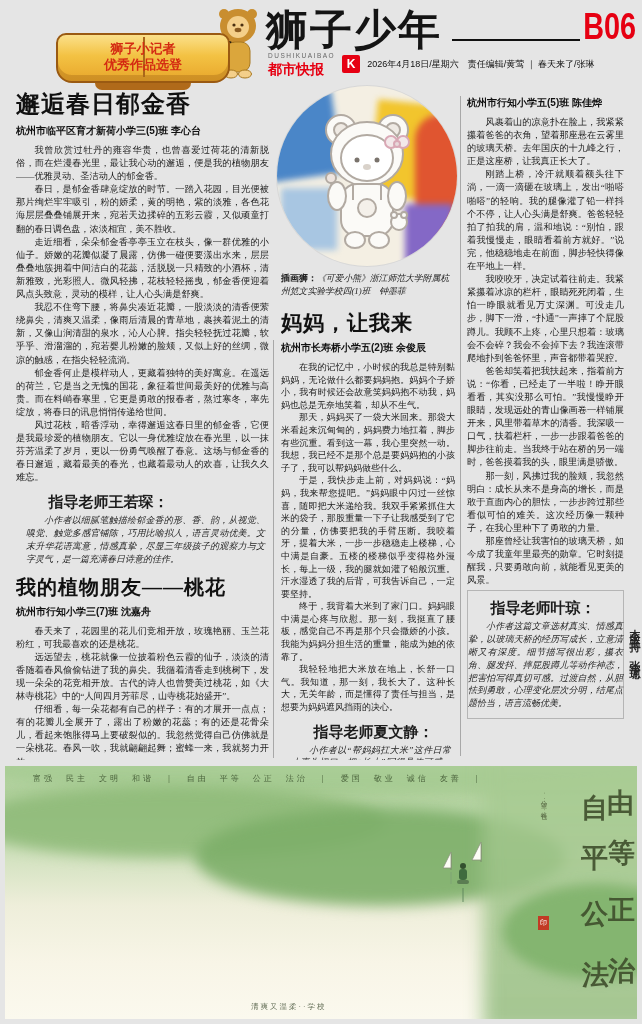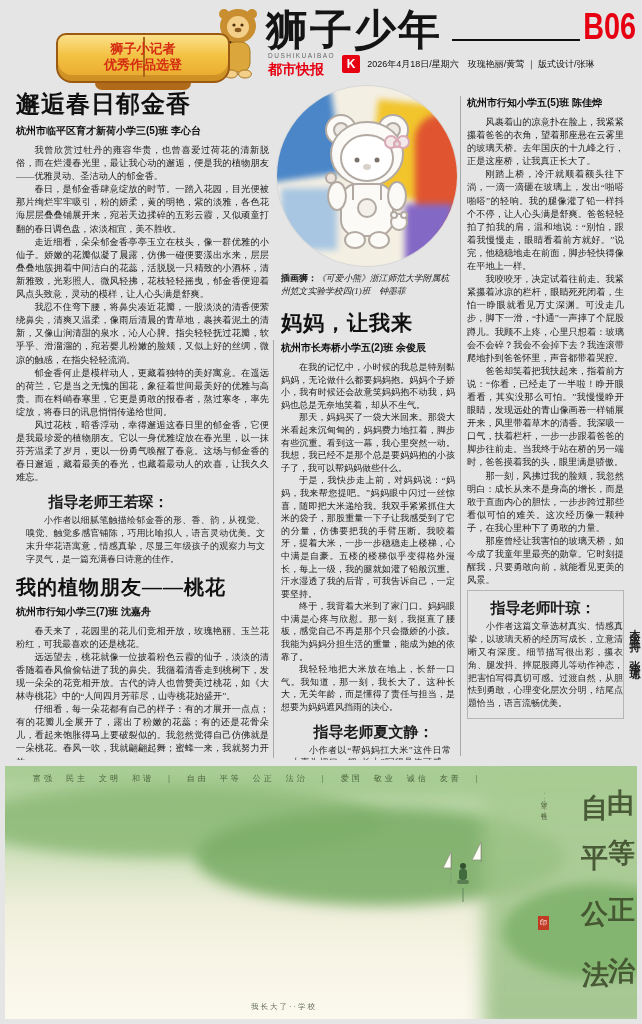--- a/index.html
+++ b/index.html
@@ -34,21 +34,21 @@
   .col3{left:467px;top:92px;width:157px;height:668px;}
   .vrule1{position:absolute;left:273px;top:340px;width:1px;height:418px;background:#a8a8a8;}
   .vrule2{position:absolute;left:460px;top:96px;width:1px;height:660px;background:#a8a8a8;}
   .article h2{margin:0;font-weight:700;letter-spacing:1px;color:#111;}
   .a1 h2{font-size:24px;} .a2 h2{font-size:20px;} .a3 h2{font-size:21px;} .a4 h2{font-size:19px;}
   .byline{font-family:"Liberation Sans",sans-serif;font-weight:700;font-size:10px;margin:4px 0 6px;color:#111;}
   .article p{margin:0;font-size:9.2px;line-height:13.1px;text-align:justify;text-indent:2em;}
   .col2 .article p{font-size:9px;line-height:12.6px;}
   .teacher{margin-top:9px;padding:0 4px 0 10px;}
   .t-label{font-family:"Liberation Sans",sans-serif;font-weight:700;font-size:15px;text-indent:1.5em;margin-bottom:2px;}
-  .t-comment{font-size:9px;line-height:12.8px;text-align:justify;text-indent:2em;color:#262626;}
+  .t-comment{font-style:italic;font-size:9px;line-height:12.8px;text-align:justify;text-indent:2em;color:#262626;}
   .boxed{border:1px solid #b5b5b5;padding:8px 0;margin-top:3px;}
   .a2{margin-top:8px;}
   .host{position:absolute;left:627px;top:620px;writing-mode:vertical-rl;font-family:"Liberation Sans",sans-serif;
       font-weight:700;font-size:11px;letter-spacing:4px;color:#222;}
   
   .circle{position:absolute;left:277px;top:86px;width:180px;height:180px;border-radius:50%;overflow:hidden;
       background:#f4efe3;box-shadow:0 0 0 1px rgba(0,0,0,.06);}
   .patch{position:absolute;filter:blur(3px);}
   .caption{font-size:8.8px;line-height:12.5px;font-style:italic;margin-bottom:12px;color:#222;}
   .caption b{font-style:normal;font-family:"Liberation Sans",sans-serif;font-size:9px;}
@@ -101,21 +101,21 @@
   </div>
 
   <div class="mast-title">狮子少年</div>
 
   <div class="mast-sub">
     <div class="brand-col">
       <span class="latin">DUSHIKUAIBAO</span>
       <span class="brand">都市快报</span>
     </div>
     <div class="klogo">K</div>
-    <div class="dateline">2026年4月18日/星期六　玫瑰艳丽/黄莺 ｜ 版式设计/张琳</div>
+    <div class="dateline">2026年4月18日/星期六　责任编辑/黄莺 ｜ 春天来了/张琳</div>
   </div>
 
   <div class="pagenum">B06</div>
 
   <div class="col col1">
     <div class="article a1">
       <h2>邂逅春日郁金香</h2>
       <div class="byline">杭州市临平区育才新荷小学三(5)班 李心台</div>
       <p>我曾欣赏过牡丹的雍容华贵，也曾喜爱过荷花的清新脱俗，而在烂漫春光里，最让我心动的邂逅，便是我的植物朋友——优雅灵动、圣洁动人的郁金香。</p>
       <p>春日，是郁金香肆意绽放的时节。一踏入花园，目光便被那片绚烂牢牢吸引，粉的娇柔，黄的明艳，紫的淡雅，各色花海层层叠叠铺展开来，宛若天边揉碎的五彩云霞，又似顽童打翻的春日调色盘，浓淡相宜，美不胜收。</p>
@@ -243,16 +243,16 @@
     <span class="bigch" style="left:602px;top:19px;">由</span>
     <span class="bigch" style="left:576px;top:74px;">平</span>
     <span class="bigch" style="left:603px;top:69px;">等</span>
     <span class="bigch" style="left:576px;top:130px;">公</span>
     <span class="bigch" style="left:603px;top:126px;">正</span>
     <span class="bigch" style="left:577px;top:191px;">法</span>
     <span class="bigch" style="left:603px;top:187px;">治</span>
 
     <div class="sig">·公望···特色···</div>
     <div class="seal">印</div>
-    <div class="pcaption">我长大了··学校</div>
+    <div class="pcaption">清爽又温柔··学校</div>
   </div>
 
 </div>
 
 </body></html>

